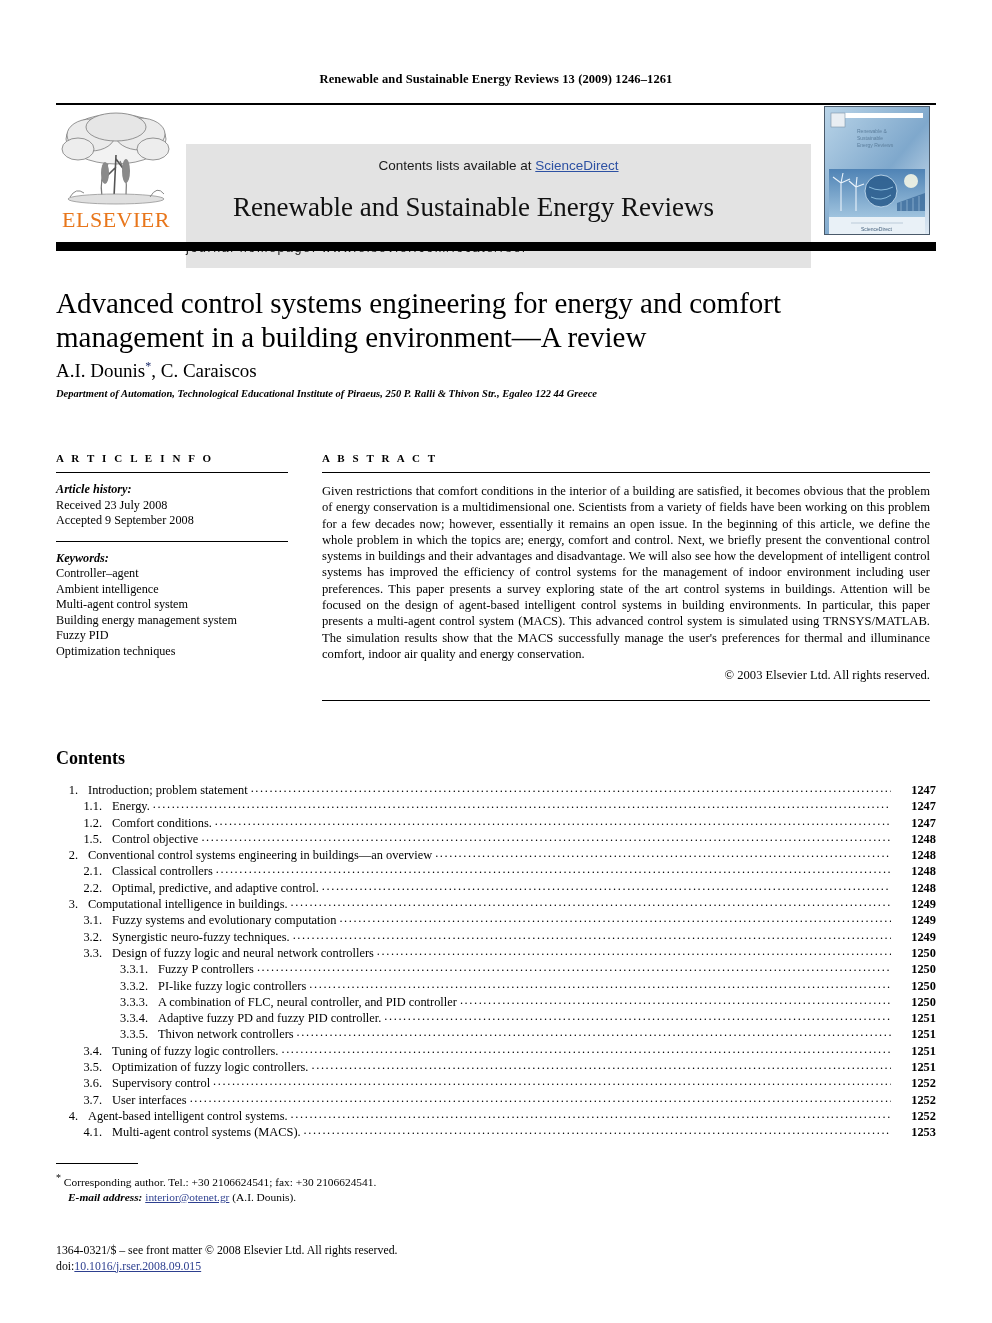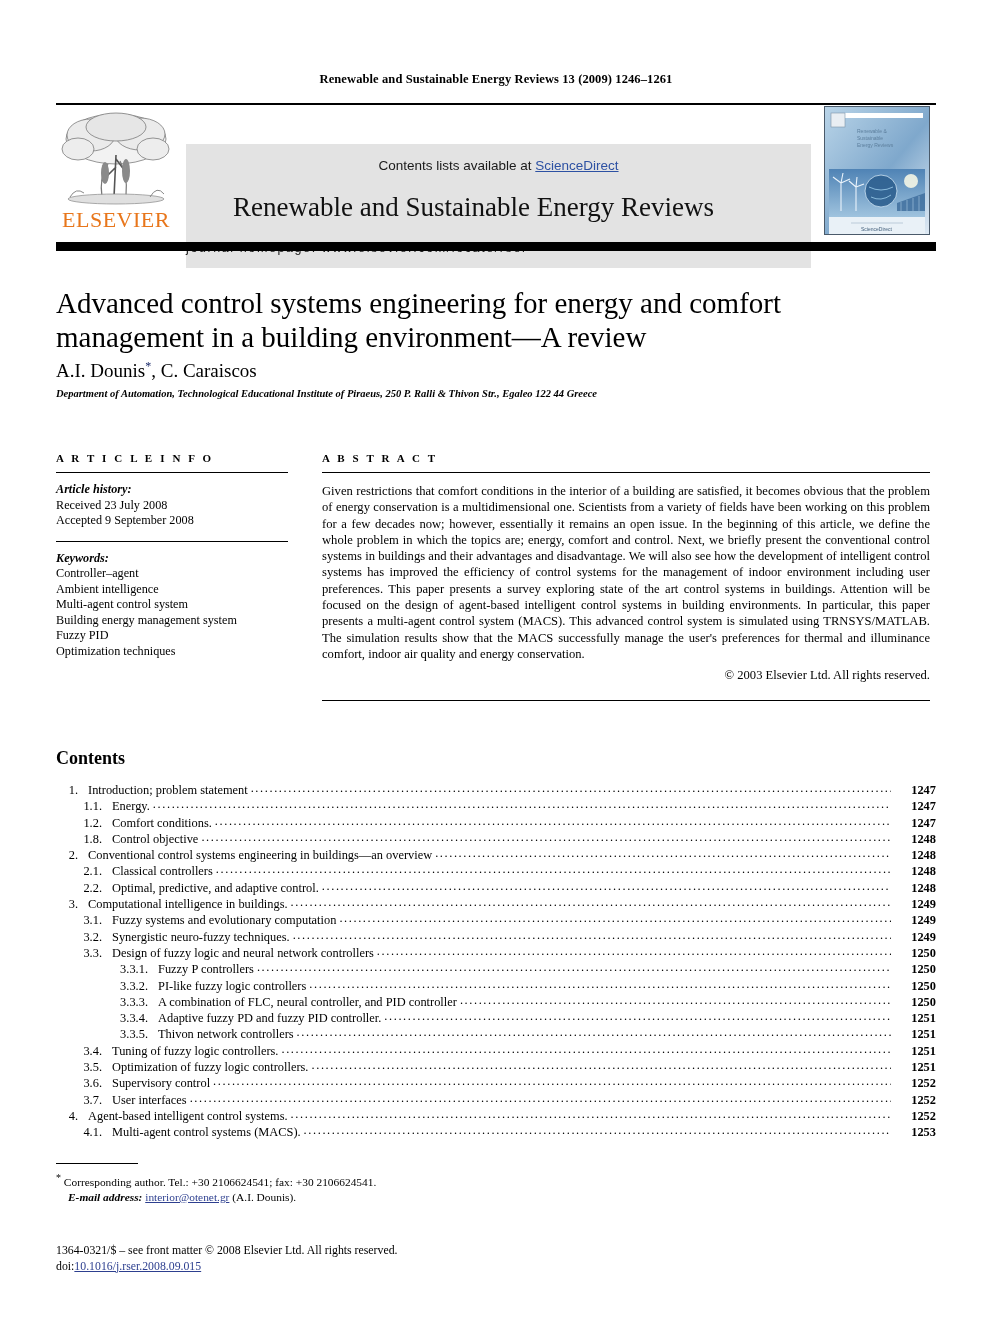--- a/index.html
+++ b/index.html
@@ -416,21 +416,21 @@
         <span class="toc-dots">...................................................................................................................................................................................</span>
         <span class="toc-page">1247</span>
       </div>
       <div class="toc-row toc-lvl2">
         <span class="toc-num">1.2.</span>
         <span class="toc-label">Comfort conditions.</span>
         <span class="toc-dots">...................................................................................................................................................................................</span>
         <span class="toc-page">1247</span>
       </div>
       <div class="toc-row toc-lvl2">
-        <span class="toc-num">1.8.</span>
+        <span class="toc-num">1.5.</span>
         <span class="toc-label">Control objective</span>
         <span class="toc-dots">...................................................................................................................................................................................</span>
         <span class="toc-page">1248</span>
       </div>
       <div class="toc-row toc-lvl1">
         <span class="toc-num">2.</span>
         <span class="toc-label">Conventional control systems engineering in buildings—an overview</span>
         <span class="toc-dots">...................................................................................................................................................................................</span>
         <span class="toc-page">1248</span>
       </div>

